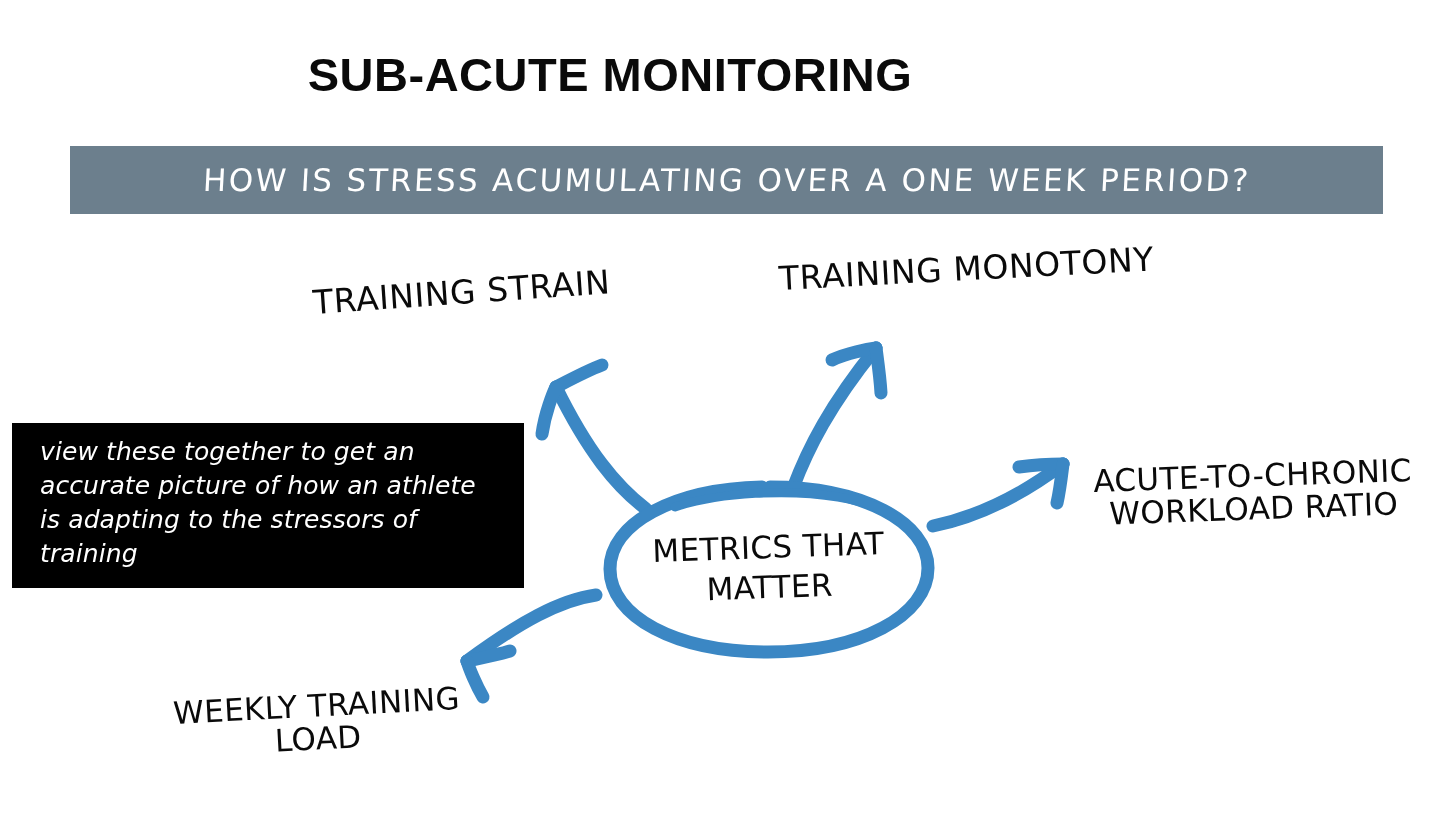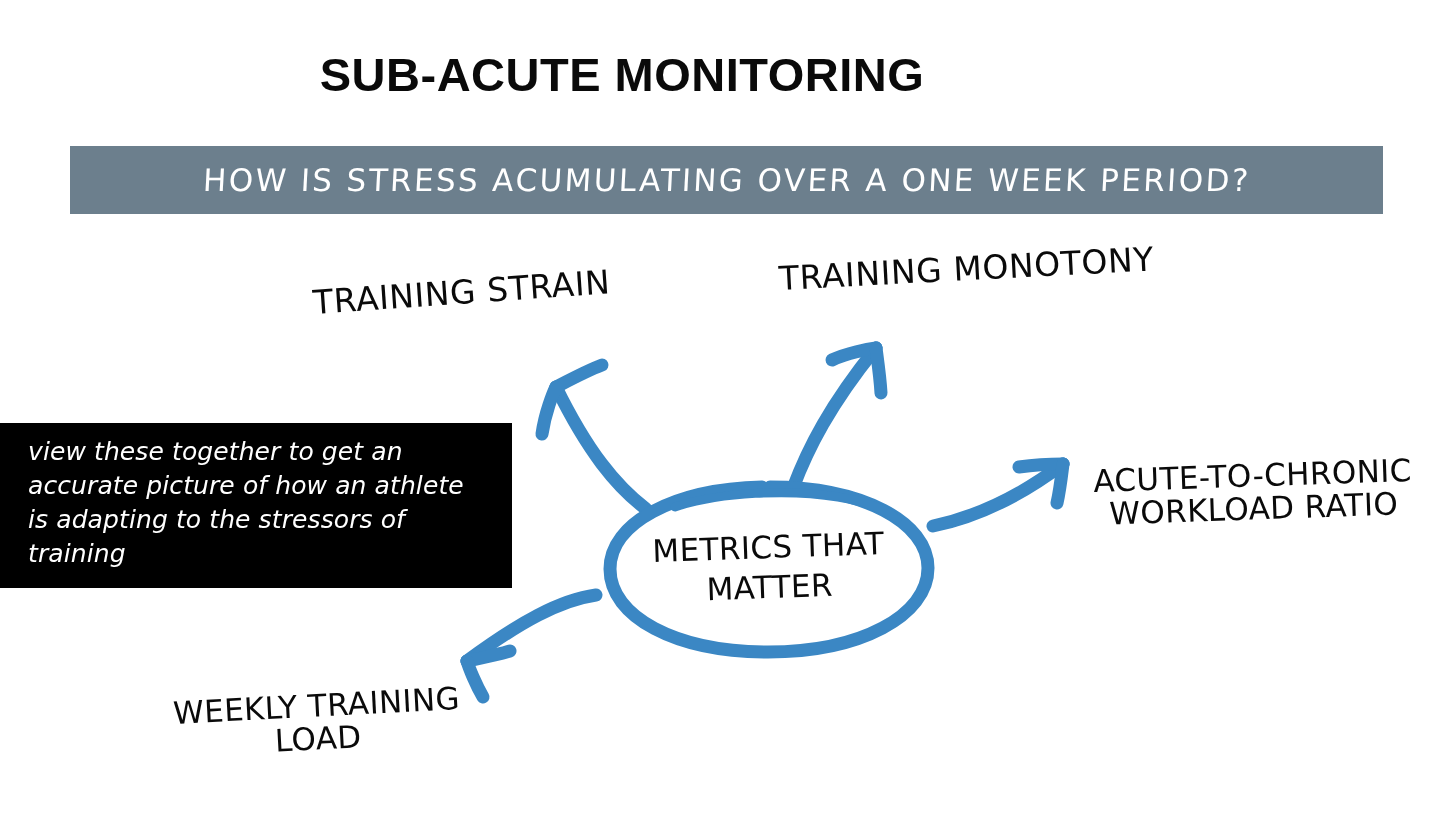--- a/index.html
+++ b/index.html
@@ -15,21 +15,21 @@
     position: relative;
     width: 1456px;
     height: 819px;
     background: #ffffff;
     overflow: hidden;
   }
 
   
   .slide-title {
     position: absolute;
-    left: 12px;
+    left: 0;
     top: 47px;
     width: 1220px;
     text-align: center;
     font-family: "Liberation Sans", sans-serif;
     font-weight: bold;
     font-size: 47px;
     letter-spacing: 0.5px;
     color: #0a0a0a;
     white-space: nowrap;
   }
@@ -52,21 +52,21 @@
     font-weight: 400;
     color: #ffffff;
     letter-spacing: 2.4px;
     white-space: nowrap;
     transform: skewX(-3deg);
   }
 
   
   .callout-box {
     position: absolute;
-    left: 0;
+    left: 12px;
     top: 423px;
     width: 512px;
     height: 165px;
     background: #000000;
   }
   .callout-text {
     position: absolute;
     left: 28px;
     top: 12px;
     width: 462px;

